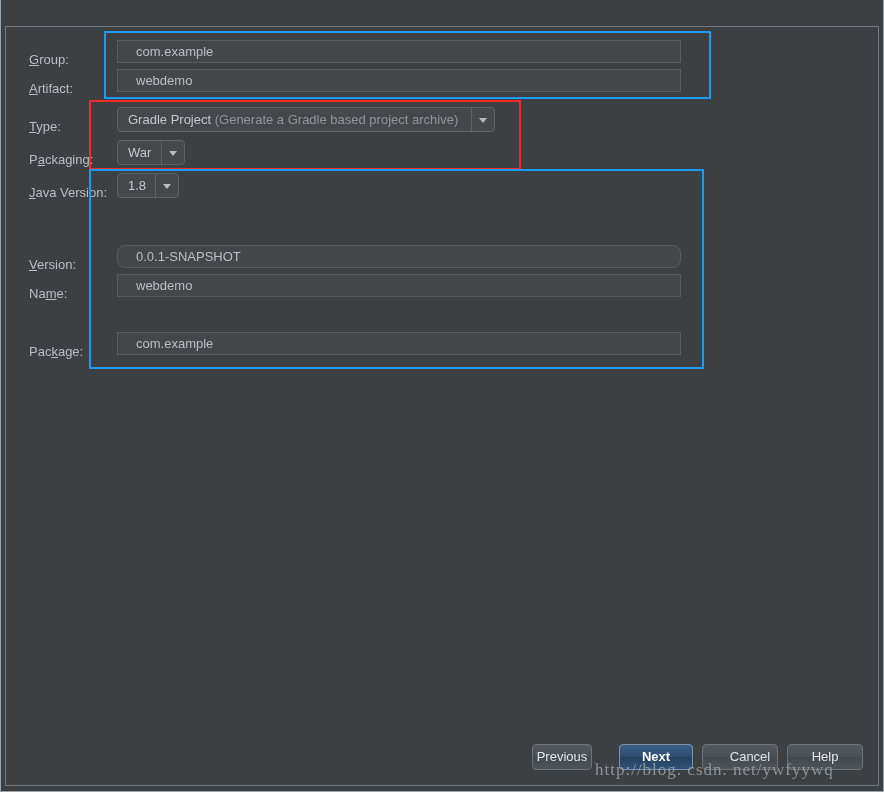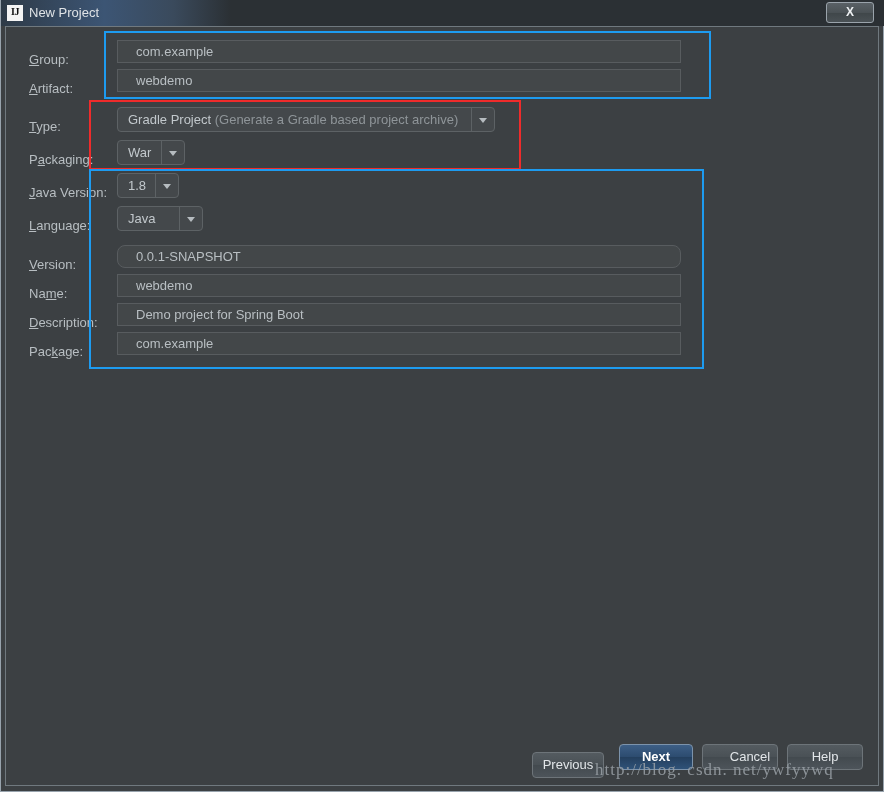--- a/index.html
+++ b/index.html
@@ -199,28 +199,20 @@
     pointer-events: none;
   }
 </style>
 </head>
 <body>
 
 <div id="window">
 
   <div id="frame-inner"></div>
 
-  <div id="titlebar">
-    <div id="titlebar-glow"></div>
-    <div id="title-icon">
-      <span>IJ</span>
-    </div>
-    <div id="title-text">New Project</div>
-    <div id="close-button">X</div>
-  </div>
 
   <div id="form">
 
     <div class="row" style="top:14px;">
       <div class="lbl"><u>G</u><span>roup:</span></div>
       <div class="field" style="left:116px; top:0; width:564px;">com.example</div>
     </div>
 
     <div class="row" style="top:43px;">
       <div class="lbl"><u>A</u><span>rtifact:</span></div>
@@ -244,56 +236,45 @@
     </div>
 
     <div class="row" style="top:147px;">
       <div class="lbl"><u>J</u><span>ava Version:</span></div>
       <div class="combo" style="left:116px; top:0; width:62px;">
         <div class="cval">1.8</div>
         <div class="carrow"></div>
       </div>
     </div>
 
-    <div class="row" style="top:180px;">
-      <div class="lbl"><u>L</u><span>anguage:</span></div>
-      <div class="combo" style="left:116px; top:0; width:86px;">
-        <div class="cval">Java</div>
-        <div class="carrow"></div>
-      </div>
-    </div>
 
     <div class="row" style="top:219px;">
       <div class="lbl"><u>V</u><span>ersion:</span></div>
       <div class="field" style="left:116px; top:0; width:564px;border-radius:8px;">0.0.1-SNAPSHOT</div>
     </div>
 
     <div class="row" style="top:248px;">
       <div class="lbl"><span>Na</span><u>m</u><span>e:</span></div>
       <div class="field" style="left:116px; top:0; width:564px;">webdemo</div>
     </div>
 
-    <div class="row" style="top:277px;">
-      <div class="lbl"><u>D</u><span>escription:</span></div>
-      <div class="field" style="left:116px; top:0; width:564px;">Demo project for Spring Boot</div>
-    </div>
 
     <div class="row" style="top:306px;">
       <div class="lbl"><span>Pac</span><u>k</u><span>age:</span></div>
       <div class="field" style="left:116px; top:0; width:564px;">com.example</div>
     </div>
 
   </div>
 
   <div class="anno anno-blue" style="left:103px; top:31px; width:607px; height:68px;"></div>
   <div class="anno anno-red" style="left:88px; top:100px; width:432px; height:70px;"></div>
   <div class="anno anno-blue" style="left:88px; top:169px; width:615px; height:200px;"></div>
 
   <div id="buttonbar">
-    <div class="btn" style="left:531px; top:8px; width:72px;">Previous</div>
+    <div class="btn" style="left:531px; top:0; width:60px;">Previous</div>
     <div class="btn primary" style="left:618px; top:0; width:74px;">Next</div>
     <div class="btn" style="left:701px; top:0; width:76px;padding-left:20px;">Cancel</div>
     <div class="btn" style="left:786px; top:0; width:76px;">Help</div>
   </div>
 
   <div id="watermark">http://blog. csdn. net/ywfyywq</div>
 
 </div>
 
 </body></html>

